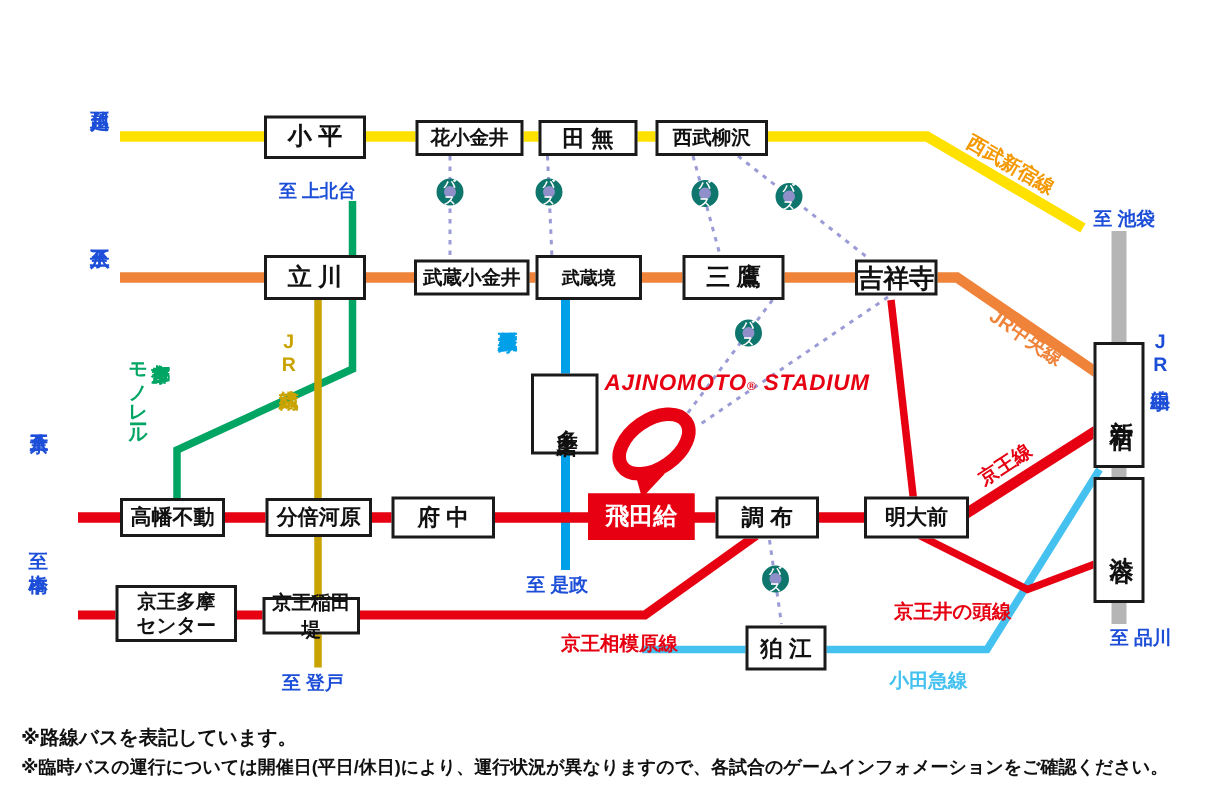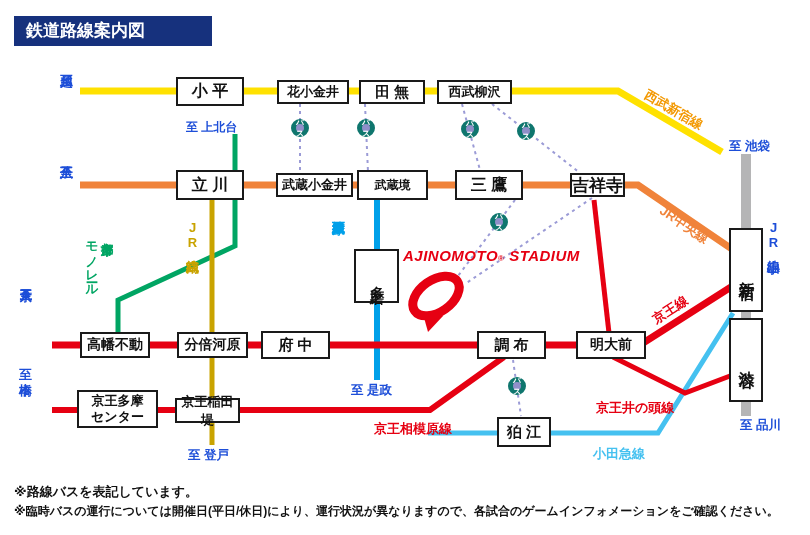--- a/index.html
+++ b/index.html
@@ -25,21 +25,20 @@
   #stadium-logo{position:absolute;left:403px;top:247px;color:#e60012;font-weight:700;font-style:italic;
     font-size:15px;letter-spacing:0.5px;z-index:2;}
   #stadium-logo .reg{font-size:8px;font-style:normal;vertical-align:baseline;}
   .note{position:absolute;color:#111;font-weight:700;z-index:2;white-space:nowrap;}
 </style>
 </head>
 <body>
 
 <div id="canvas">
 
-  <div id="titlebar">鉄道路線案内図</div>
 
   <svg class="lines" width="810" height="535" viewBox="0 0 810 535">
 
     <polyline points="746,154 746,416" fill="none" stroke-width="10" stroke="#b5b5b6"></polyline>
 
     <polyline points="80,91 618,91 722,152" fill="none" stroke-width="7" stroke="#ffe100"></polyline>
 
     <polyline points="80,185 638,185 748,260" fill="none" stroke-width="7" stroke="#f0833a"></polyline>
 
     <polyline points="235,134 235,246 118,300 118,344" fill="none" stroke-width="5" stroke="#00a563"></polyline>
@@ -80,20 +79,21 @@
   <div class="station" style="left:276px;top:173px;width:77px;height:24px;font-size:13px;">武蔵小金井</div>
   <div class="station" style="left:357px;top:170px;width:71px;height:30px;font-size:12px;">武蔵境</div>
   <div class="station" style="left:455px;top:170px;width:68px;height:30px;font-size:16px;">三 鷹</div>
   <div class="station" style="left:558px;top:173px;width:55px;height:24px;font-size:17px;margin-left:12px;">吉祥寺</div>
 
   <div class="station vert" style="left:354px;top:249px;width:45px;height:54px;font-size:15px;">多磨</div>
 
   <div class="station" style="left:80px;top:332px;width:70px;height:26px;font-size:14px;">高幡不動</div>
   <div class="station" style="left:177px;top:332px;width:71px;height:26px;font-size:14px;">分倍河原</div>
   <div class="station" style="left:261px;top:331px;width:69px;height:28px;font-size:15px;">府 中</div>
+  <div class="station red" style="left:392px;top:329px;width:71px;height:31px;font-size:16px;">飛田給</div>
   <div class="station" style="left:477px;top:331px;width:69px;height:28px;font-size:15px;">調 布</div>
   <div class="station" style="left:576px;top:331px;width:70px;height:28px;font-size:14px;">明大前</div>
 
   <div class="station pre" style="left:77px;top:390px;width:81px;height:38px;font-size:13px;">京王多摩
 センター</div>
   <div class="station" style="left:175px;top:398px;width:65px;height:25px;font-size:13px;">京王稲田堤</div>
   <div class="station" style="left:497px;top:417px;width:54px;height:30px;font-size:15px;">狛 江</div>
 
   <div class="station vert" style="left:729px;top:228px;width:34px;height:84px;font-size:16px;">新宿</div>
   <div class="station vert" style="left:729px;top:318px;width:34px;height:84px;font-size:16px;">渋谷</div>

